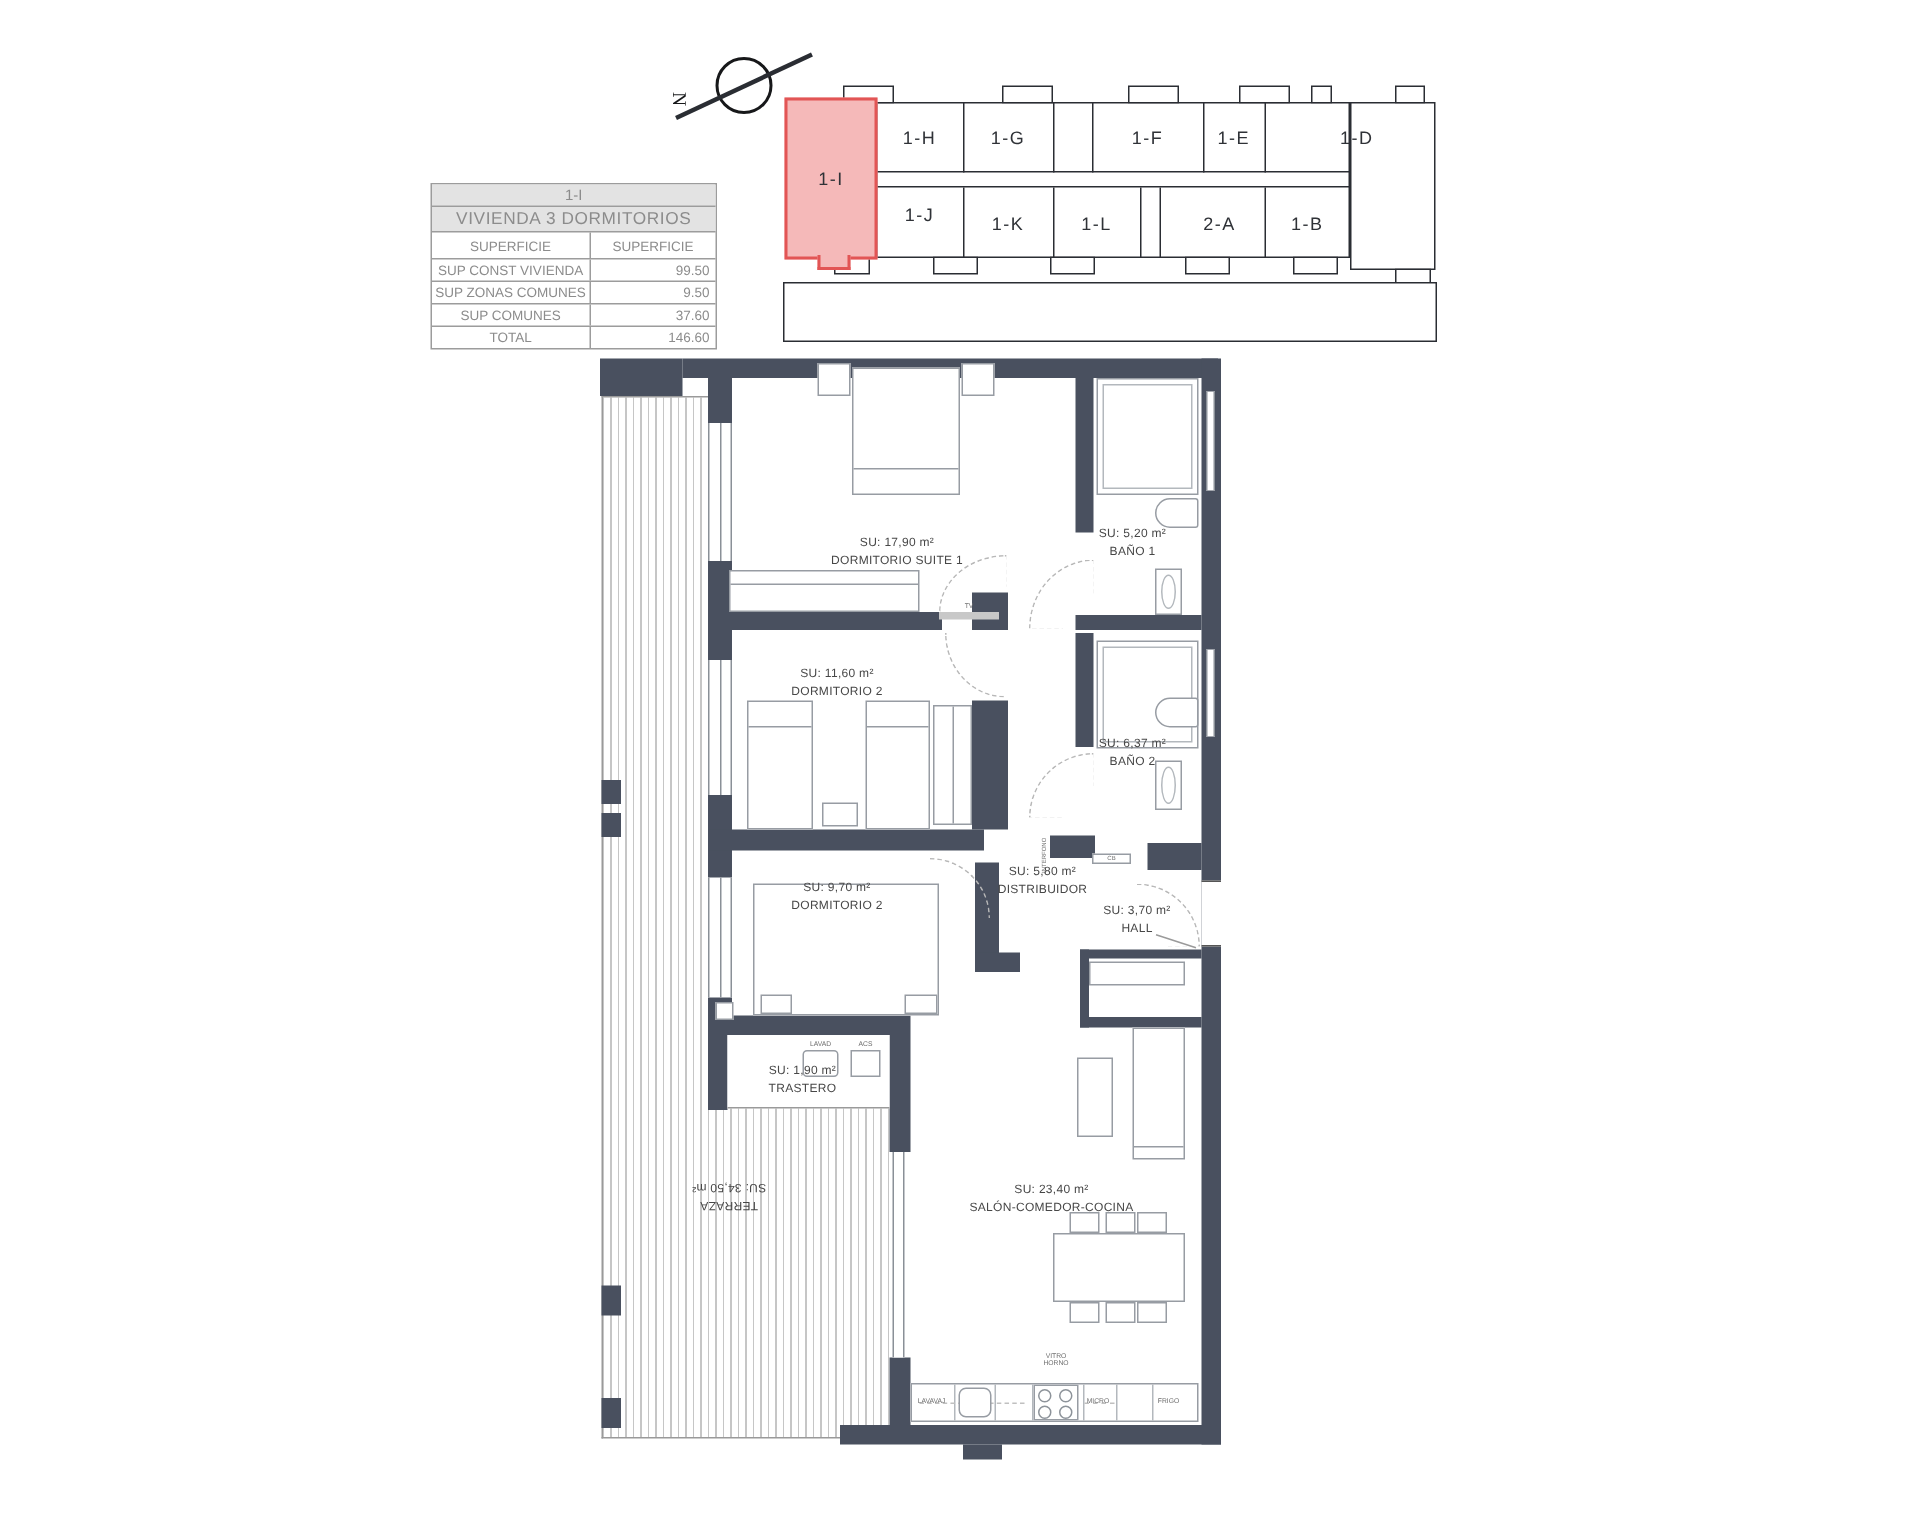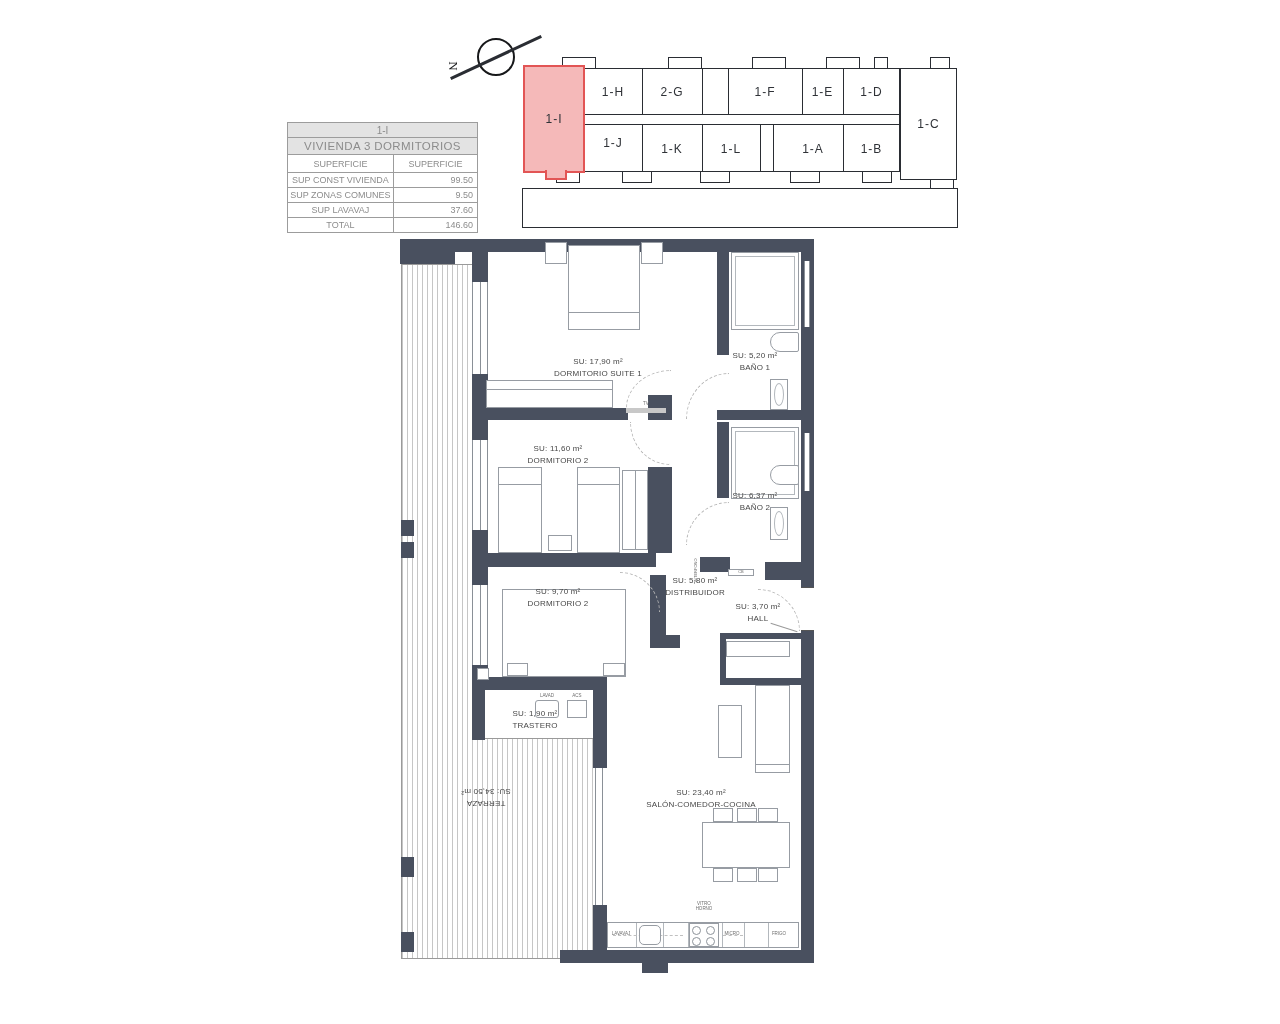--- a/index.html
+++ b/index.html
@@ -74,30 +74,29 @@
     <div class="ln" style="left:702px;top:125px;width:1px;height:47px"></div>
     <div class="ln" style="left:760px;top:125px;width:1px;height:47px"></div>
     <div class="ln" style="left:773px;top:125px;width:1px;height:47px"></div>
     <div class="ln" style="left:843px;top:125px;width:1px;height:47px"></div>
 
     <div class="a" style="left:523px;top:65px;width:62px;height:108px;background:#f5b9b9;border:2px solid #e25555"></div>
     <div class="a" style="left:545px;top:170px;width:22px;height:10px;background:#f5b9b9;border:2px solid #e25555;border-top:none"></div>
 
     <div class="ku" style="left:523px;top:65px;width:62px;height:108px;z-index:3">1-I</div>
     <div class="ku" style="left:584px;top:68px;width:58px;height:47px">1-H</div>
-    <div class="ku" style="left:642px;top:68px;width:60px;height:47px">2-G</div>
+    <div class="ku" style="left:642px;top:68px;width:60px;height:47px">1-G</div>
     <div class="ku" style="left:728px;top:68px;width:74px;height:47px">1-F</div>
     <div class="ku" style="left:802px;top:68px;width:41px;height:47px">1-E</div>
-    <div class="ku" style="left:843px;top:68px;width:57px;height:47px">1-D</div>
+    <div class="ku" style="left:876px;top:68px;width:57px;height:47px">1-D</div>
     <div class="ku" style="left:584px;top:119px;width:58px;height:47px">1-J</div>
     <div class="ku" style="left:642px;top:125px;width:60px;height:47px">1-K</div>
     <div class="ku" style="left:702px;top:125px;width:58px;height:47px">1-L</div>
-    <div class="ku" style="left:783px;top:125px;width:60px;height:47px">1-A</div>
+    <div class="ku" style="left:783px;top:125px;width:60px;height:47px">2-A</div>
     <div class="ku" style="left:843px;top:125px;width:57px;height:47px">1-B</div>
-    <div class="ku" style="left:900px;top:68px;width:57px;height:112px">1-C</div>
 
     <div class="bx" style="left:522px;top:188px;width:436px;height:40px"></div>
   </div>
 
   <div class="tbl">
     <div class="trow hd" style="height:14px">
       <div class="cfull" style="font-size:10px">1-I</div>
     </div>
     <div class="trow hd" style="height:17px">
       <div class="cfull" style="font-size:11.5px;letter-spacing:.4px">VIVIENDA 3 DORMITORIOS</div>
@@ -108,21 +107,21 @@
     </div>
     <div class="trow" style="height:15px;font-size:9px">
       <div class="c1">SUP CONST VIVIENDA</div>
       <div class="c2">99.50</div>
     </div>
     <div class="trow" style="height:15px;font-size:9px">
       <div class="c1">SUP ZONAS COMUNES</div>
       <div class="c2">9.50</div>
     </div>
     <div class="trow" style="height:15px;font-size:9px">
-      <div class="c1">SUP LAVAVAJ</div>
+      <div class="c1">SUP COMUNES</div>
       <div class="c2">37.60</div>
     </div>
     <div class="trow" style="height:15px;font-size:9px">
       <div class="c1">TOTAL</div>
       <div class="c2">146.60</div>
     </div>
   </div>
 
   <div class="a" style="left:398px;top:237px;width:416px;height:730px">
 

